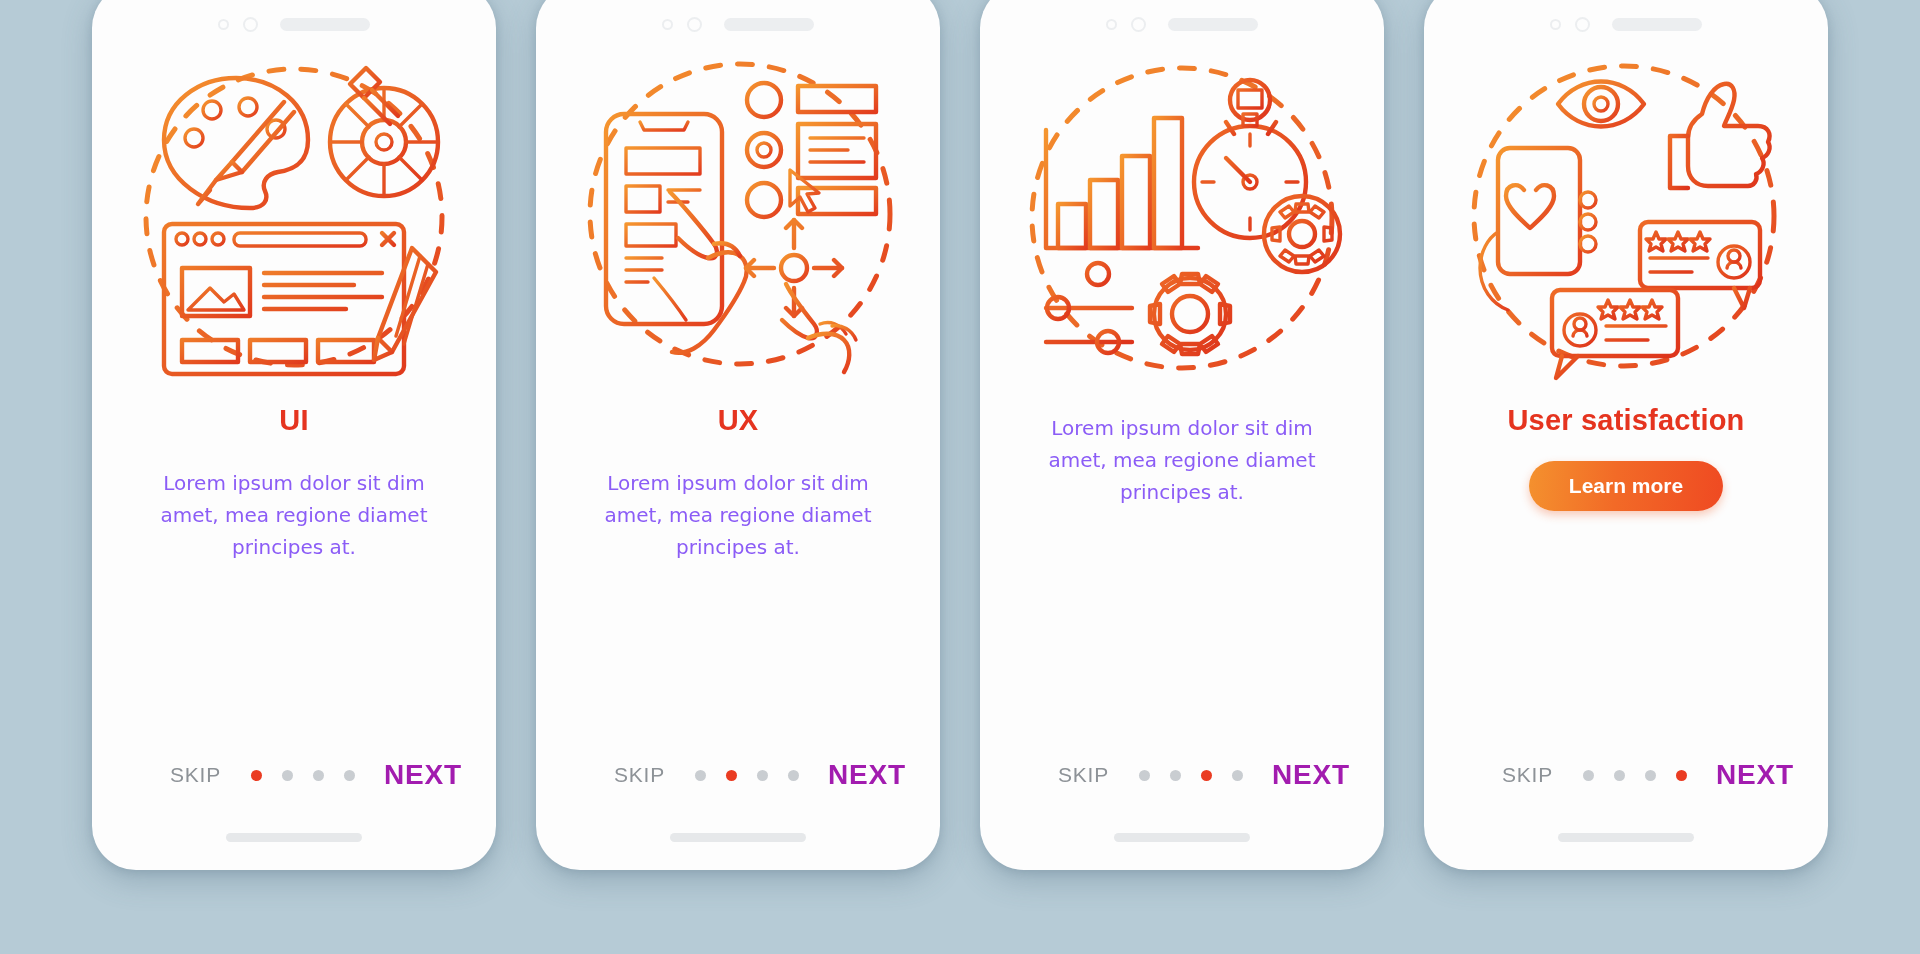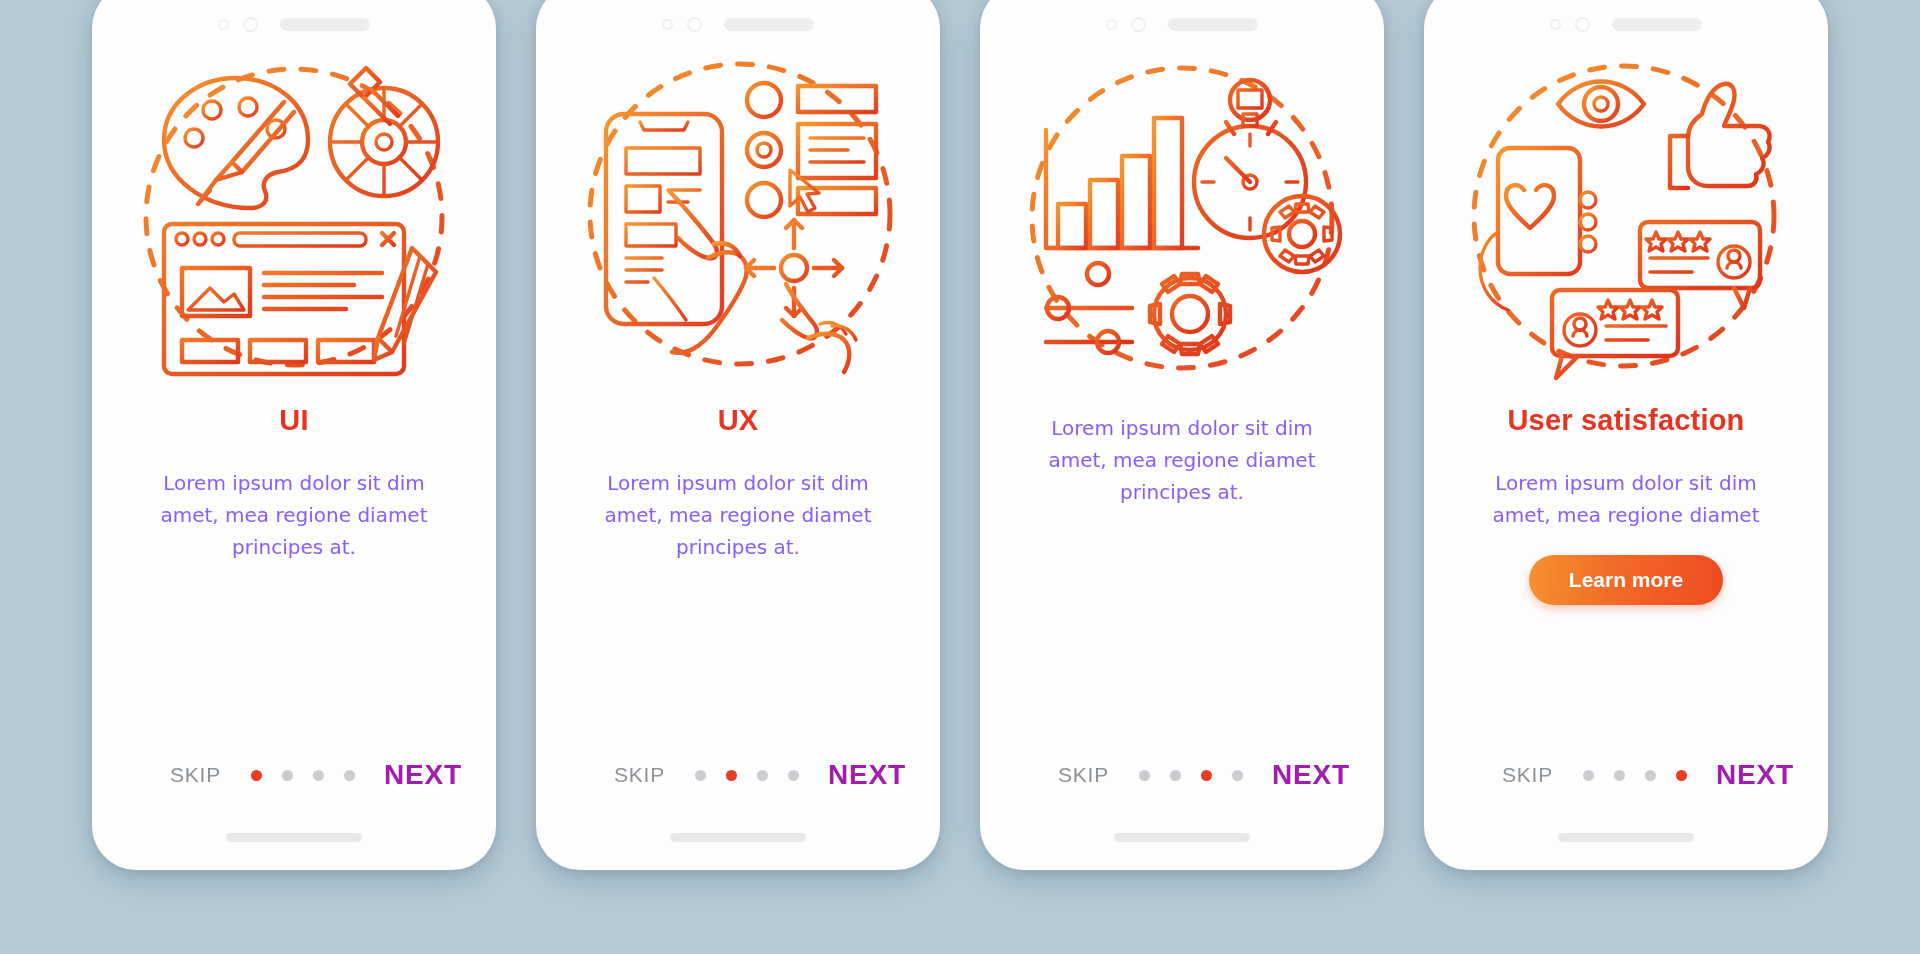--- a/index.html
+++ b/index.html
@@ -440,21 +440,20 @@
         <path class="st-thin" stroke="url(#g4r)" d="M117 284 C118 276 130 276 131 284"></path>
         <circle class="st-thin" stroke="url(#g4r)" cx="124" cy="272" r="6"></circle>
         <path class="st-thin" stroke="url(#g4r)" d="M150 274 L210 274 M150 288 L192 288"></path>
         <path class="st-thin" stroke="url(#g4r)" d="M152 248 L155 255 L162 255 L157 260 L159 267 L152 263 L145 267 L147 260 L142 255 L149 255 Z"></path>
         <path class="st-thin" stroke="url(#g4r)" d="M174 248 L177 255 L184 255 L179 260 L181 267 L174 263 L167 267 L169 260 L164 255 L171 255 Z"></path>
         <path class="st-thin" stroke="url(#g4r)" d="M196 248 L199 255 L206 255 L201 260 L203 267 L196 263 L189 267 L191 260 L186 255 L193 255 Z"></path>
       </svg>
     </div>
 
     <div class="title">User satisfaction</div>
-    <div class="body-copy">Lorem ipsum dolor sit dim amet, mea regione diamet</div>
     <button class="cta">Learn more</button>
 
     <div class="nav-row">
       <button class="nav-skip">SKIP</button>
       <div class="dots">
         <span class="dot"></span>
         <span class="dot"></span>
         <span class="dot"></span>
         <span class="dot active"></span>
       </div>

